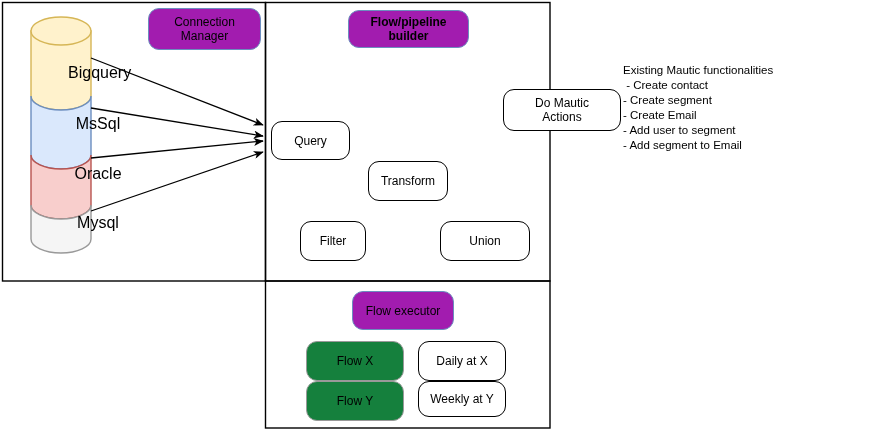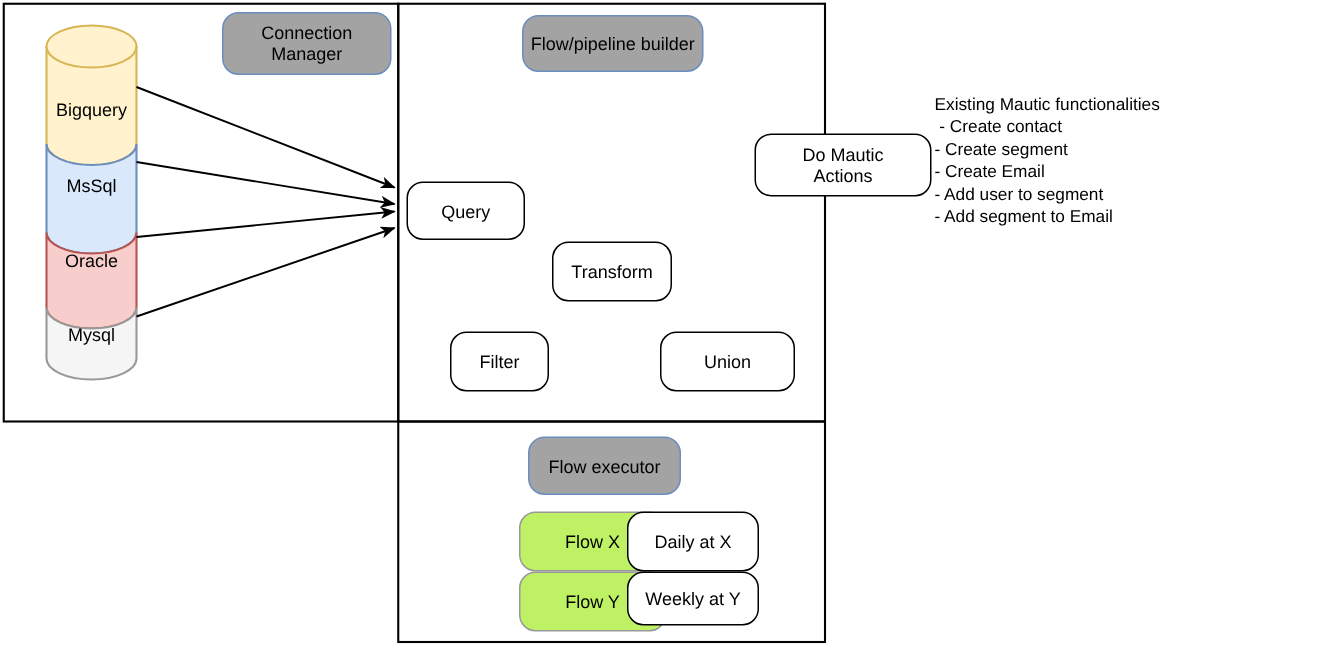--- a/index.html
+++ b/index.html
@@ -36,35 +36,35 @@
     justify-content: center;
     text-align: center;
     font-size: 12px;
     line-height: 14px;
     background: #ffffff;
     border: 1px solid #000000;
     border-radius: 11px;
     white-space: pre-line;
   }
   .node.blue {
-    background: #a3a3a3;
+    background: #a21caf;
     border-color: #6c8ebf;
   }
   .node.grey {
-    background: #bef264;
+    background: #15803d;
     border-color: #999999;
-    margin-left: 40px;
   }
   .cyl-label {
     position: absolute;
     width: 60px;
     text-align: center;
-    font-size: 12px;
+    font-size: 16px;
     line-height: 14px;
     pointer-events: none;
+    margin-left: 37px;
   }
   .note {
     position: absolute;
     font-size: 11.5px;
     line-height: 15.2px;
     white-space: pre;
   }
 </style>
 </head>
 <body>
@@ -120,21 +120,21 @@
   </svg>
 
   <div class="cyl-label" style="left:31px; top:66px;">Bigquery</div>
   <div class="cyl-label" style="left:31px; top:117px;">MsSql</div>
   <div class="cyl-label" style="left:31px; top:167px;">Oracle</div>
   <div class="cyl-label" style="left:31px; top:216px;">Mysql</div>
 
   <div class="node blue" style="left:148px; top:8px; width:113px; height:42px;">Connection
 Manager</div>
 
-  <div class="node blue" style="left:348px; top:10px; width:121px; height:38px;">Flow/pipeline builder</div>
+  <div class="node blue" style="left:348px; top:10px; width:121px; height:38px;font-weight:bold;">Flow/pipeline builder</div>
 
   <div class="node blue" style="left:352px; top:291px; width:102px; height:39px;">Flow executor</div>
 
   <div class="node" style="left:271px; top:121px; width:79px; height:39px;">Query</div>
 
   <div class="node" style="left:368px; top:161px; width:80px; height:40px;">Transform</div>
 
   <div class="node" style="left:300px; top:221px; width:66px; height:40px;">Filter</div>
 
   <div class="node" style="left:440px; top:221px; width:90px; height:40px;">Union</div>

